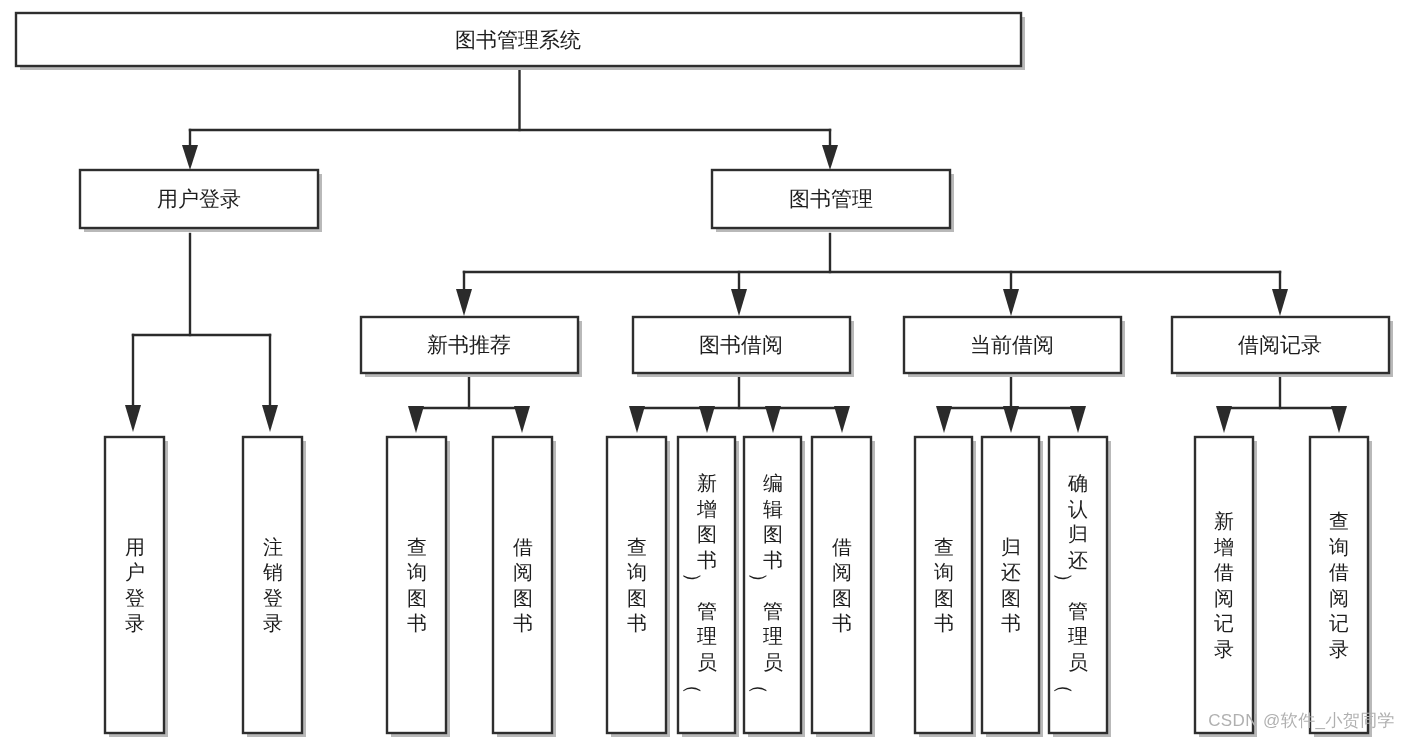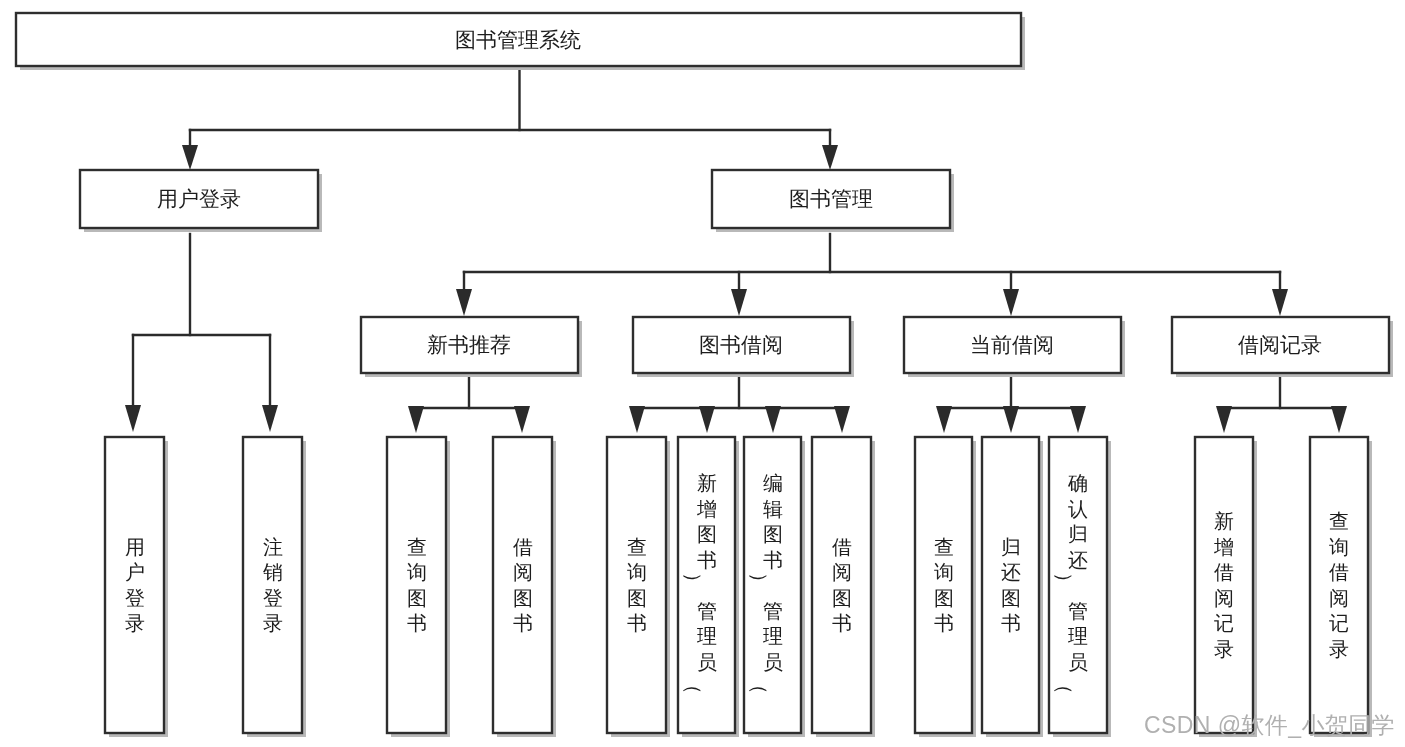--- a/index.html
+++ b/index.html
@@ -50,23 +50,23 @@
   }
   .node-label-v {
     font-family: "Liberation Sans", "DejaVu Sans", sans-serif;
     font-size: 20px;
     fill: #1d1d1d;
     text-anchor: middle;
   }
   .watermark {
     position: absolute;
     right: 10px;
-    bottom: 6px;
-    font-family: "Liberation Sans", "DejaVu Sans", sans-serif;
-    font-size: 23px;
+    bottom: 15px;
+    font-family: "Liberation Sans", "DejaVu Sans", sans-serif;
+    font-size: 17px;
     color: #b0b0b0;
     letter-spacing: 0.4px;
     white-space: nowrap;
     pointer-events: none;
   }
 </style>
 </head>
 <body>
 
 <div id="diagram-root">

